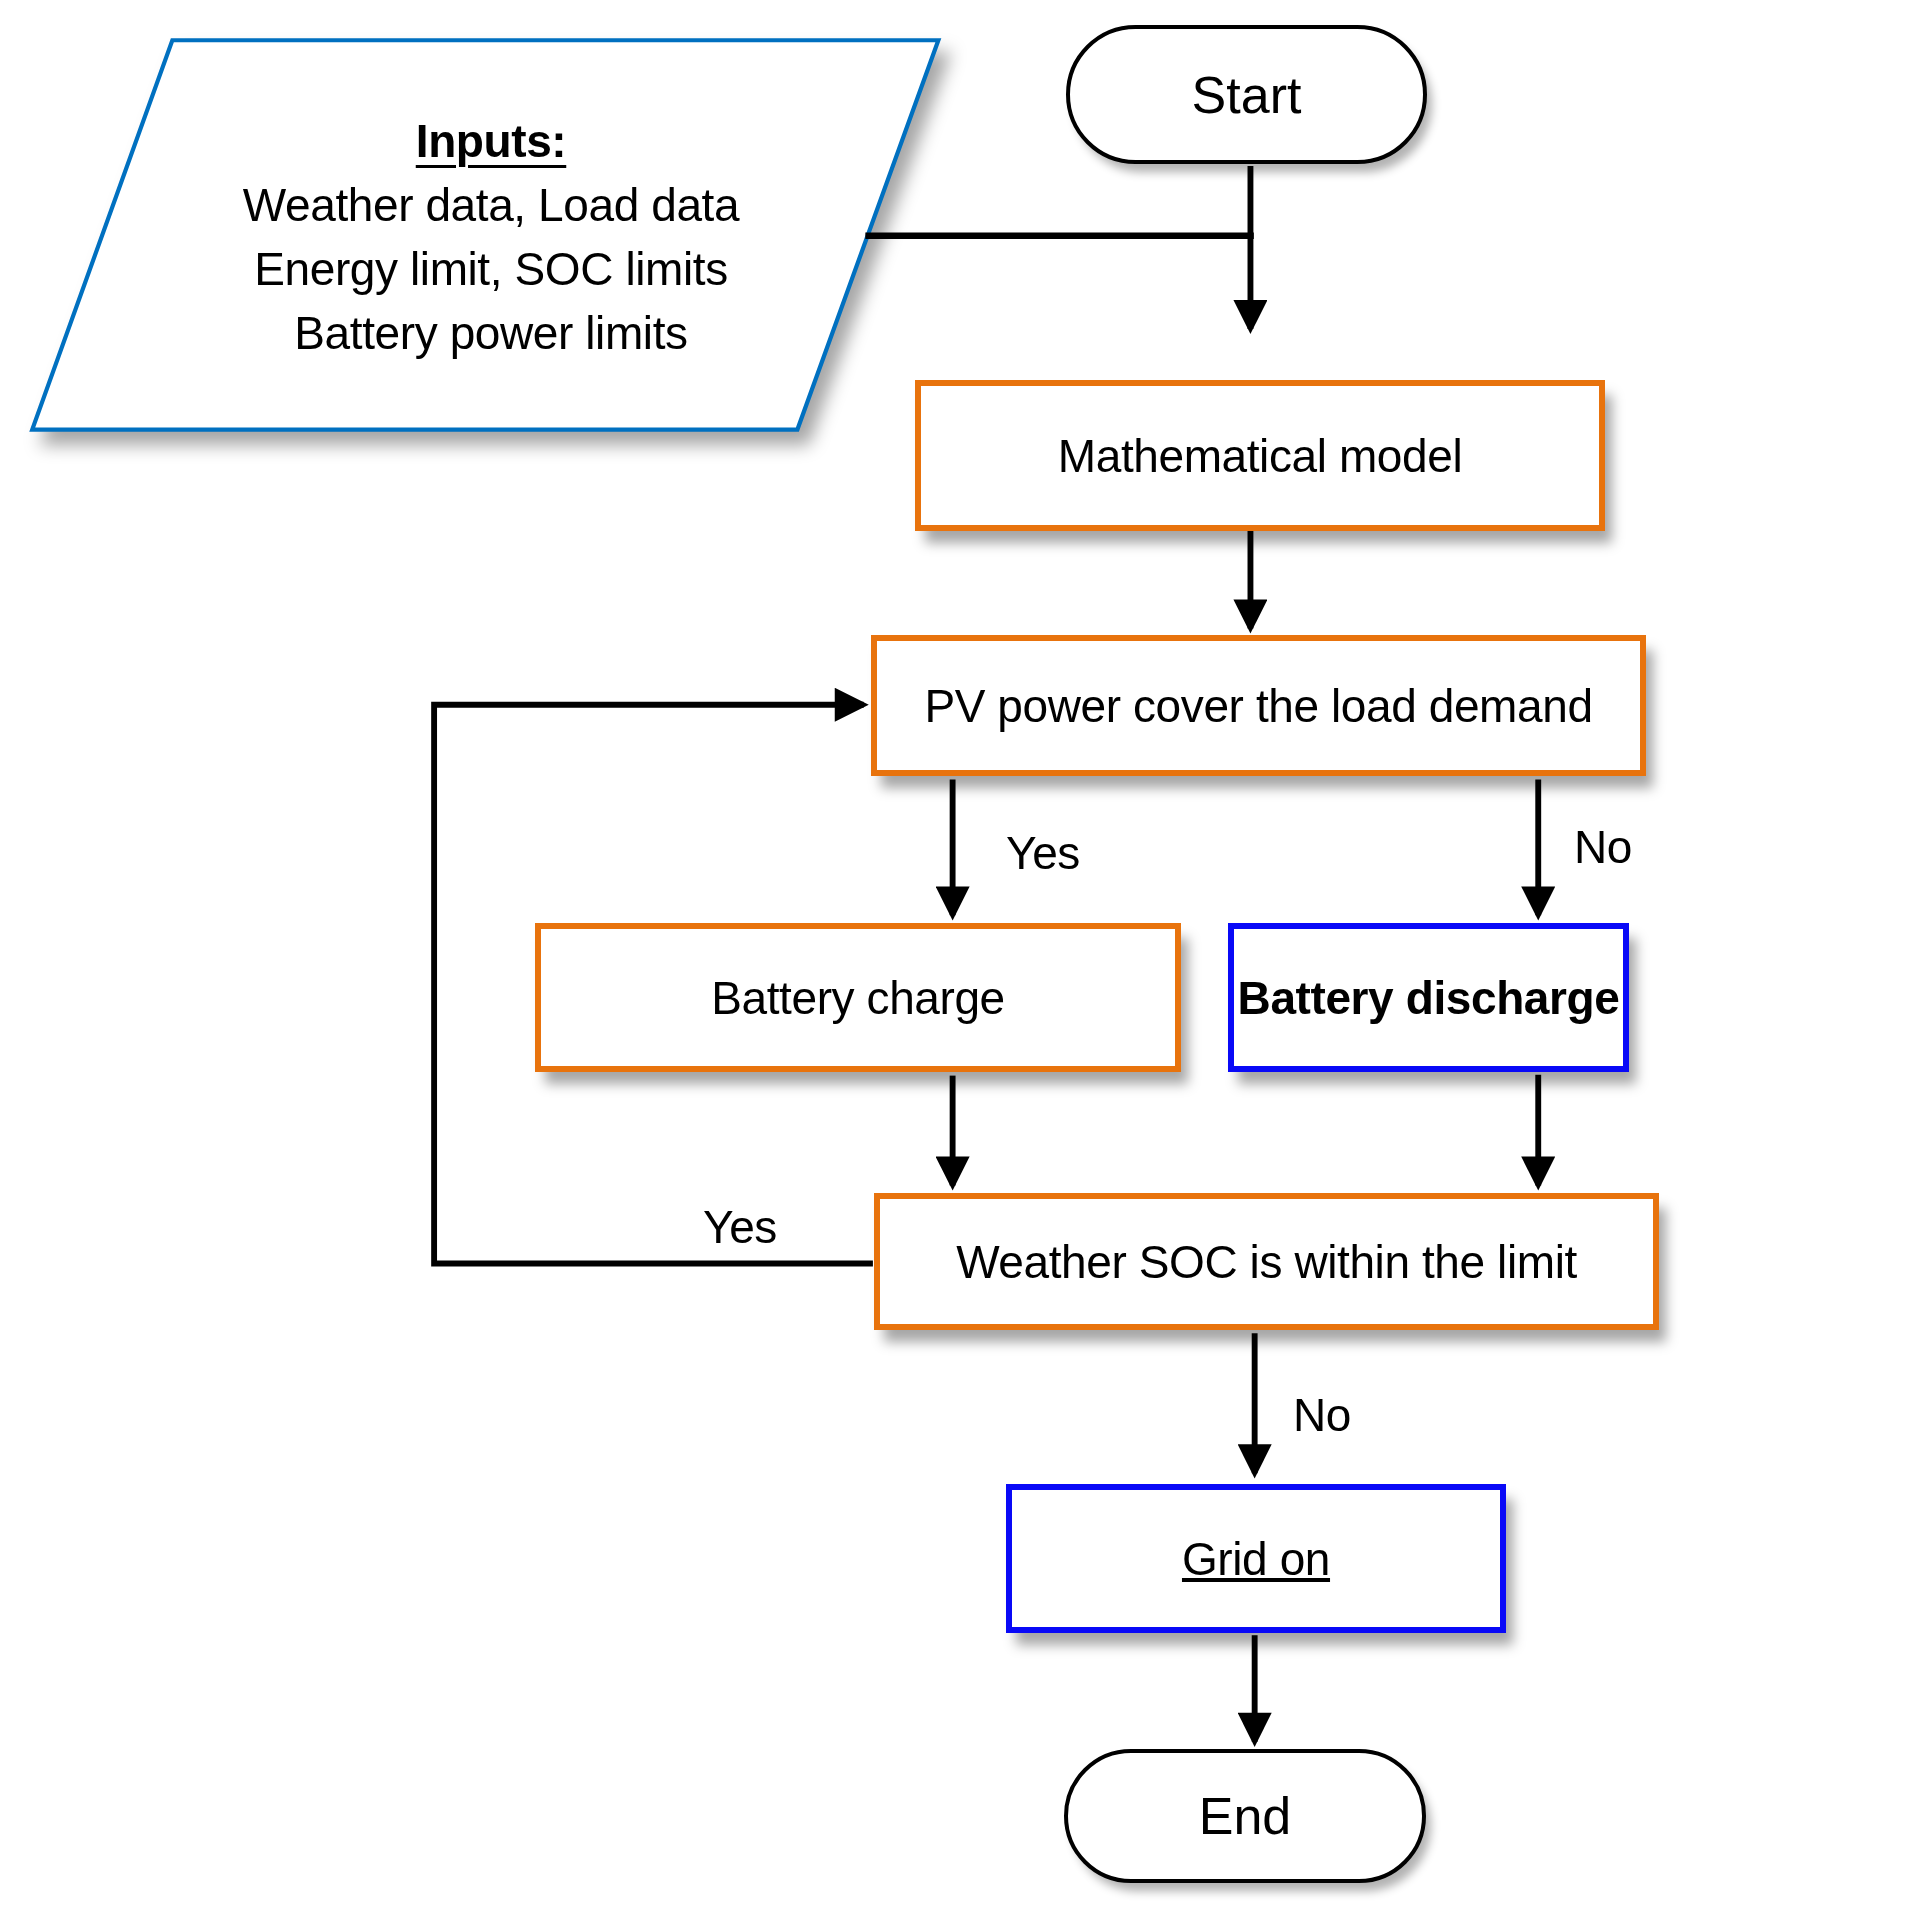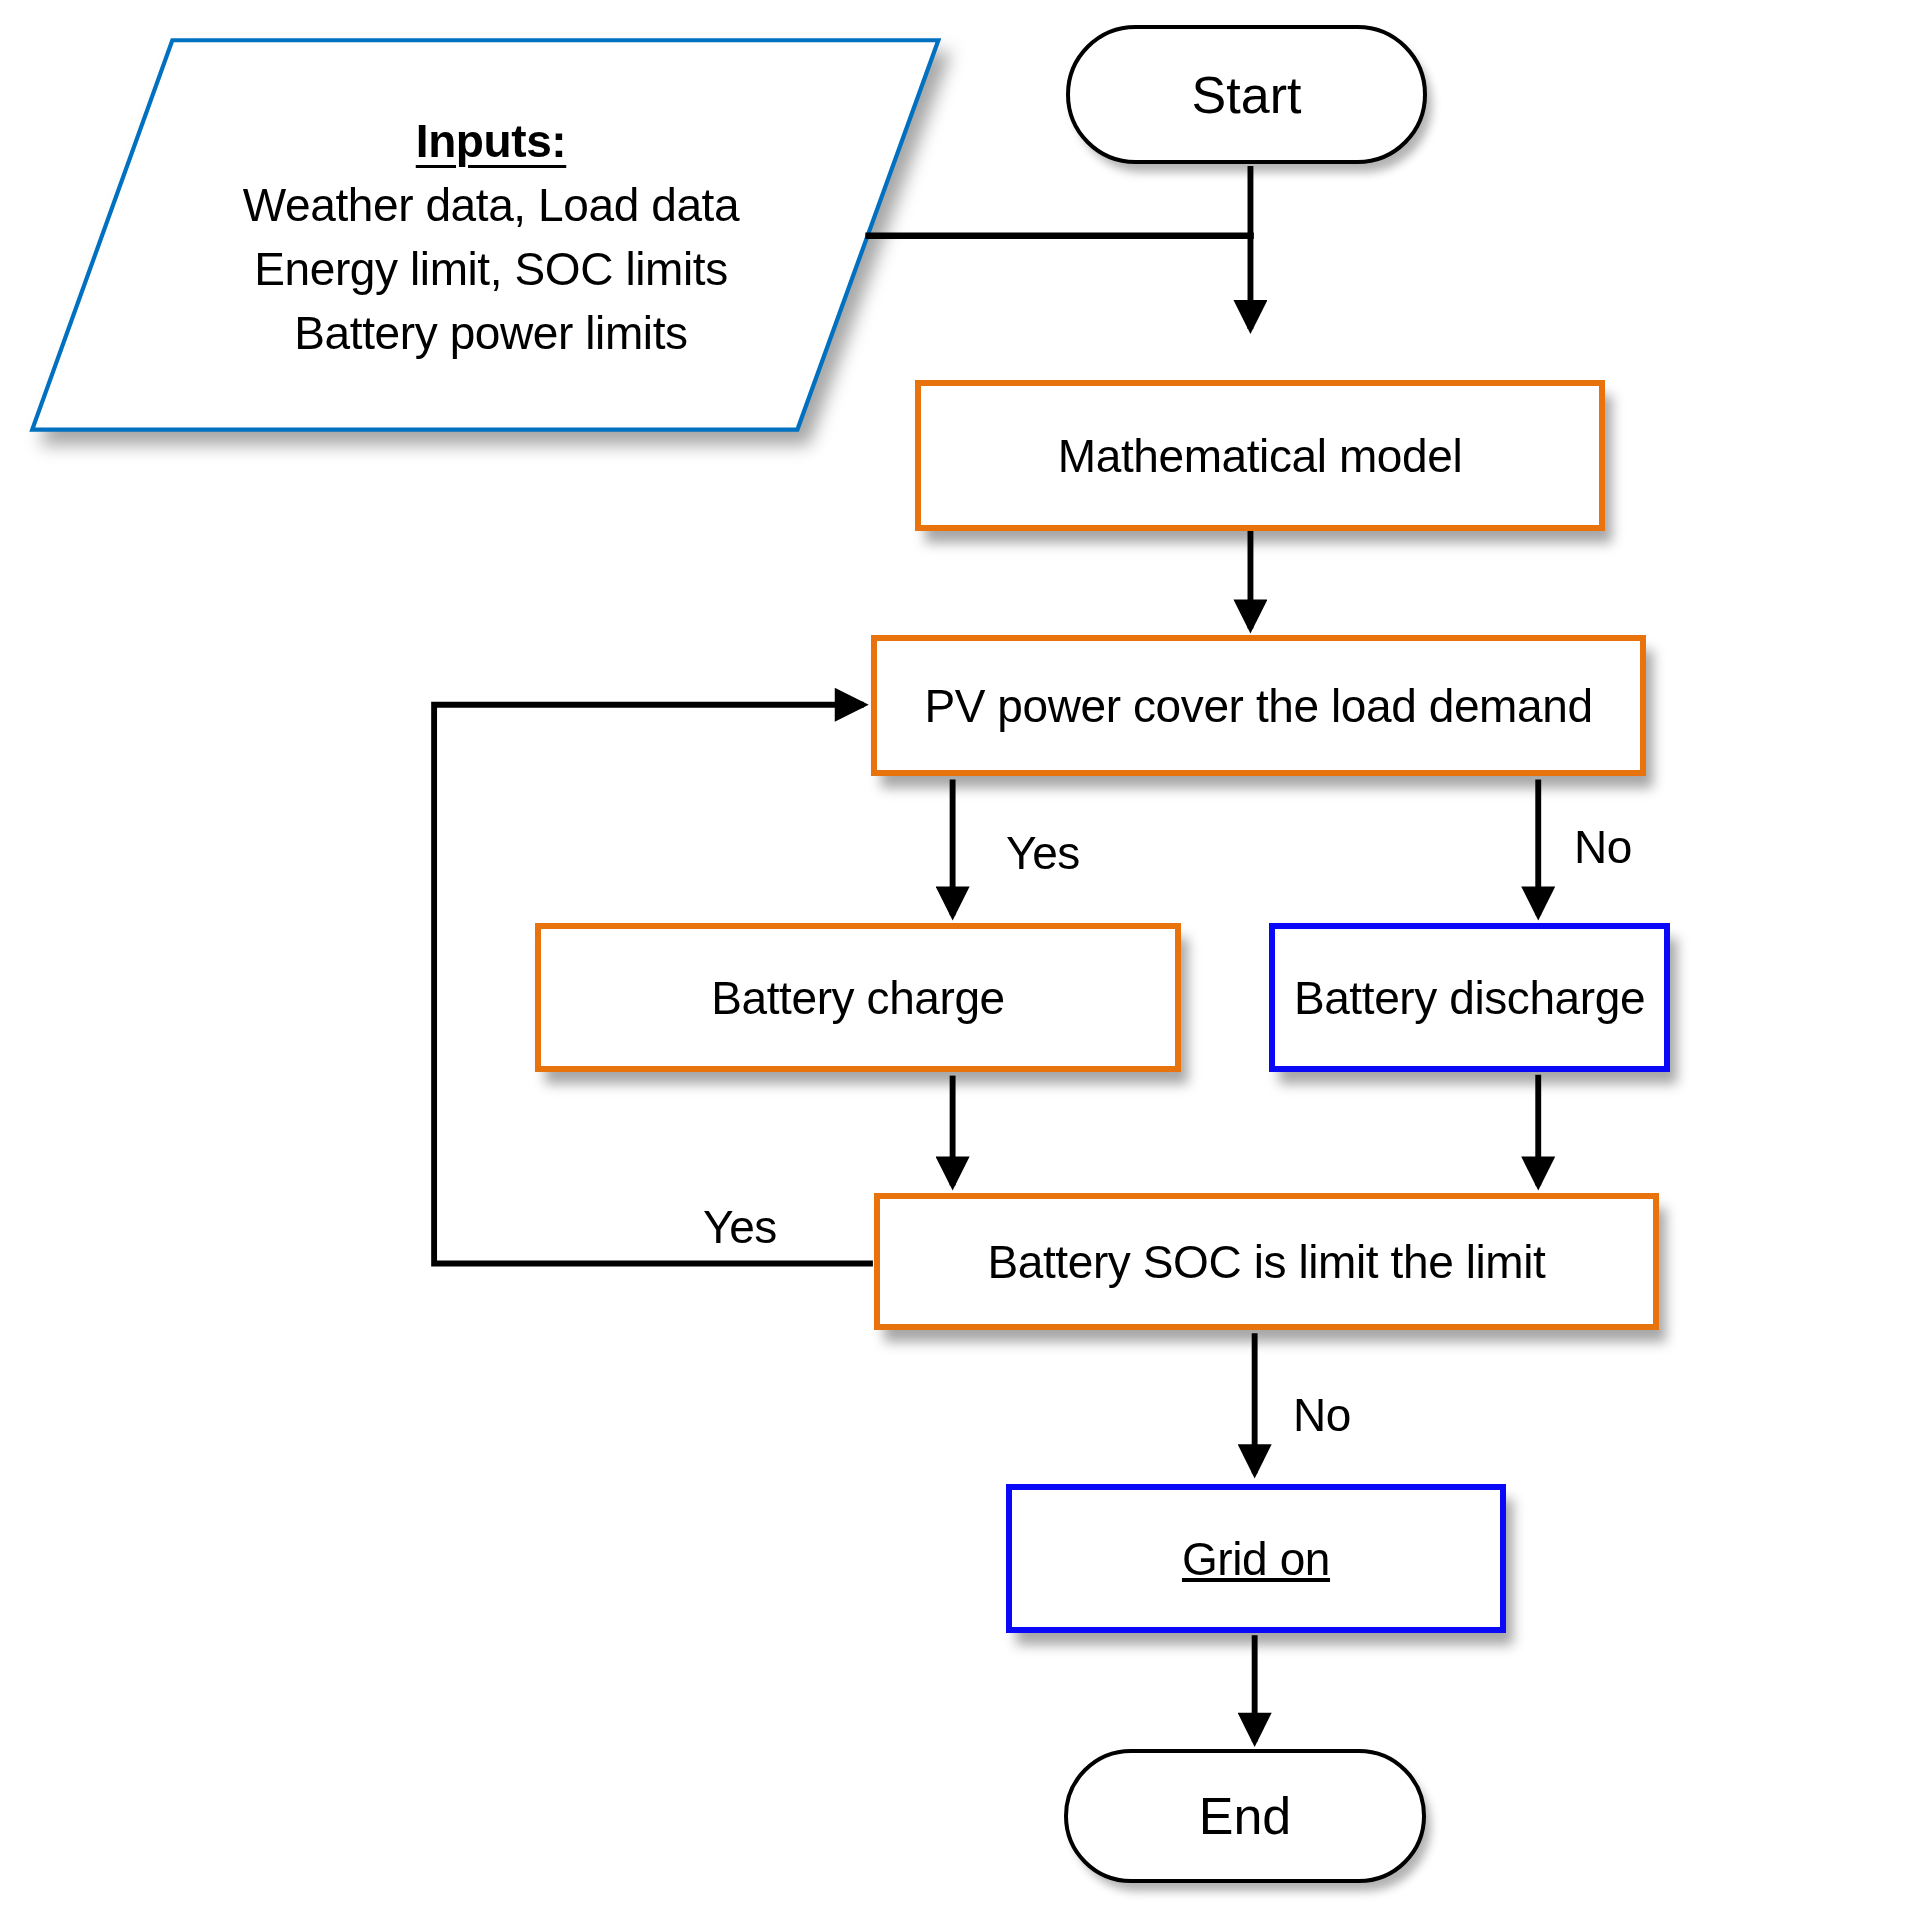--- a/index.html
+++ b/index.html
@@ -119,23 +119,23 @@
   </div>
 
   <div class="node terminator" style="left: 1066px; top: 25px; width: 361px; height: 139px; border-color: rgb(0, 0, 0);">Start</div>
 
   <div class="node process" style="left: 915px; top: 336px; width: 690px; height: 151px; border-color: rgb(232, 115, 13); margin-top: 44px;">Mathematical model</div>
 
   <div class="node process" style="left: 871px; top: 635px; width: 775px; height: 141px; border-color: rgb(232, 115, 13);">PV power cover the load demand</div>
 
   <div class="node process" style="left: 535px; top: 923px; width: 646px; height: 149px; border-color: rgb(232, 115, 13);">Battery charge</div>
 
-  <div class="node process" style="left: 1269px; top: 923px; width: 401px; height: 149px; border-color: rgb(9, 9, 247);">Battery discharge</div>
+  <div class="node process" style="left: 1228px; top: 923px; width: 401px; height: 149px; border-color: rgb(9, 9, 247); font-weight: bold;">Battery discharge</div>
 
-  <div class="node process" style="left: 874px; top: 1193px; width: 785px; height: 137px; border-color: rgb(232, 115, 13);">Battery SOC is limit the limit</div>
+  <div class="node process" style="left: 874px; top: 1193px; width: 785px; height: 137px; border-color: rgb(232, 115, 13);">Weather SOC is within the limit</div>
 
   <div class="node process" style="left: 1006px; top: 1484px; width: 500px; height: 149px; border-color: rgb(9, 9, 247); text-decoration: underline;">Grid on</div>
 
   <div class="node terminator" style="left: 1064px; top: 1749px; width: 362px; height: 134px; border-color: rgb(0, 0, 0);">End</div>
 
   <div class="edge-label" style="left:1043px; top:853px;">Yes</div>
 
   <div class="edge-label" style="left:1603px; top:847px;">No</div>
 
   <div class="edge-label" style="left:740px; top:1227px;">Yes</div>

